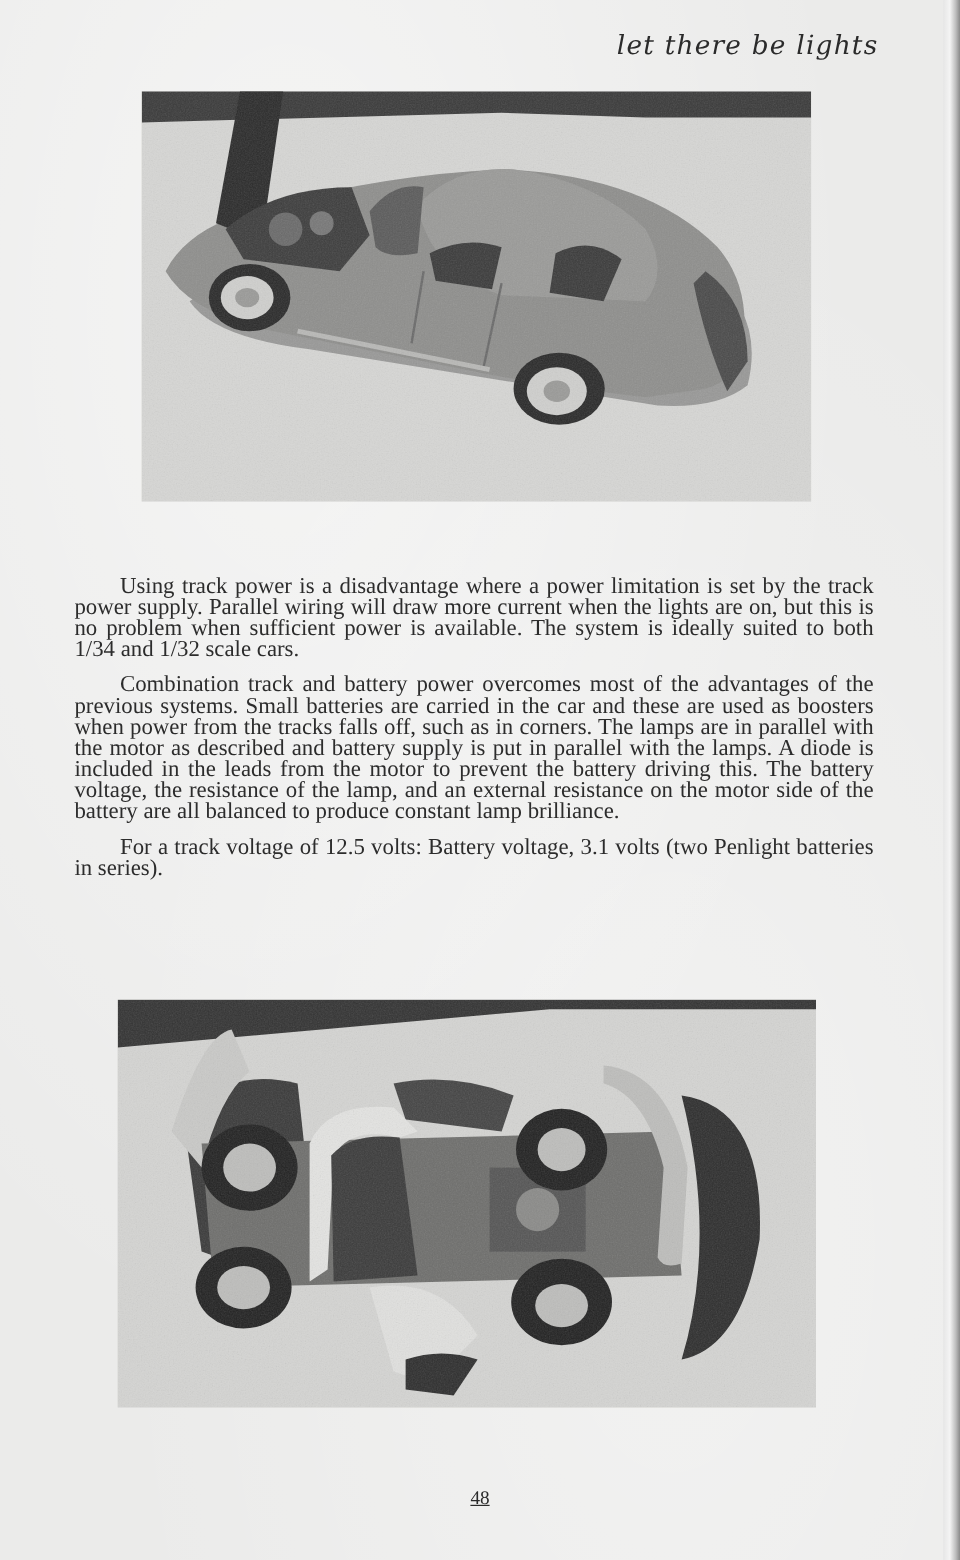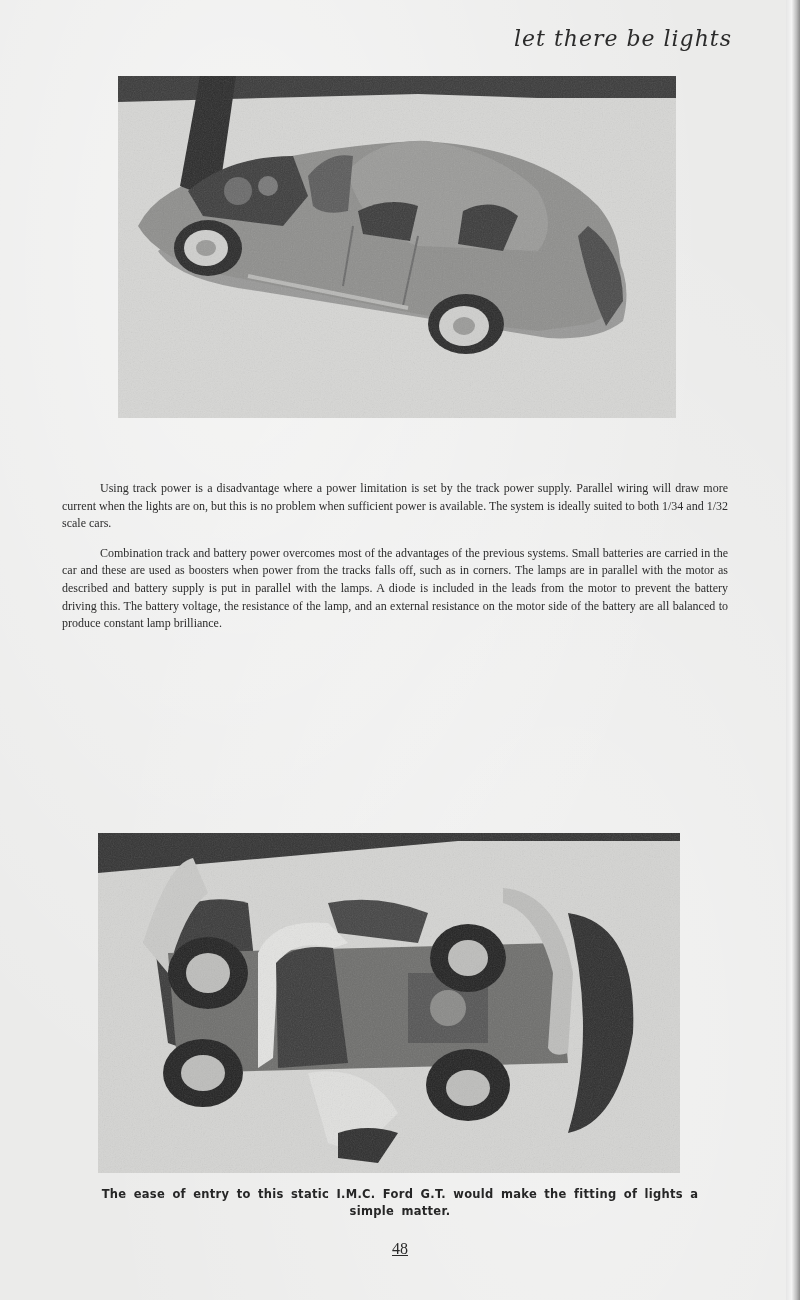--- a/index.html
+++ b/index.html
@@ -76,21 +76,21 @@
       left: 100px; width: 600px;
       top: 1186px;
       line-height: 17px;
     }
     .body-text {
       position: absolute;
       left: 62px;
       width: 666px;
       top: 480px;
       font-family: "Liberation Serif", serif;
-      font-size: 12px;
+      font-size: 19px;
       line-height: 17.6px;
       color: #2c2c2c;
       text-align: justify;
     }
     .body-text p {
       margin: 0 0 12px 0;
       text-indent: 38px;
     }
     .page-number {
       position: absolute;
@@ -158,20 +158,21 @@
       <ellipse cx="346" cy="250" rx="11" ry="9" fill="#9a9a98"></ellipse>
 
       <path d="M470,150 Q505,175 505,225 L488,250 Q470,210 460,160 Z" fill="#4a4a4a"></path>
       <rect x="0" y="0" width="558" height="342" filter="url(#grain1)" fill="#000"></rect>
     </svg>
   </div>
 
   <div class="body-text">
     <p>Using track power is a disadvantage where a power limitation is set by the track power supply. Parallel wiring will draw more current when the lights are on, but this is no problem when sufficient power is available. The system is ideally suited to both 1/34 and 1/32 scale cars.</p>
     <p>Combination track and battery power overcomes most of the advantages of the previous systems. Small batteries are carried in the car and these are used as boosters when power from the tracks falls off, such as in corners. The lamps are in parallel with the motor as described and battery supply is put in parallel with the lamps. A diode is included in the leads from the motor to prevent the battery driving this. The battery voltage, the resistance of the lamp, and an external resistance on the motor side of the battery are all balanced to produce constant lamp brilliance.</p>
+    <p>For a track voltage of 12.5 volts: Battery voltage, 3.1 volts (two Penlight batteries in series).</p>
   </div>
 
   <div class="photo photo-2">
     <svg viewBox="0 0 582 340" preserveAspectRatio="none">
       <defs>
         <filter id="grain2">
           <feTurbulence type="fractalNoise" baseFrequency="0.9" numOctaves="2" seed="7"></feTurbulence>
           <feColorMatrix type="saturate" values="0"></feColorMatrix>
           <feComponentTransfer>
               <feFuncA type="table" tableValues="0 0.18"></feFuncA>
@@ -206,16 +207,15 @@
       <ellipse cx="370" cy="125" rx="38" ry="34" fill="#222"></ellipse>
       <ellipse cx="370" cy="125" rx="20" ry="18" fill="#bdbdbb"></ellipse>
       <ellipse cx="370" cy="252" rx="42" ry="36" fill="#222"></ellipse>
       <ellipse cx="370" cy="255" rx="22" ry="18" fill="#bdbdbb"></ellipse>
 
       <path d="M210,240 Q270,230 300,280 L260,320 L230,310 Z" fill="#e0e0de"></path>
       <path d="M240,300 Q270,290 300,300 L280,330 L240,325 Z" fill="#2e2e2e"></path>
       <rect x="0" y="0" width="582" height="340" filter="url(#grain2)" fill="#000"></rect>
     </svg>
   </div>
-  <div class="caption caption-2">The ease of entry to this static I.M.C. Ford G.T. would make the fitting of lights a simple matter.</div>
 
   <div class="page-number">48</div>
 </div>
 
 </body></html>

